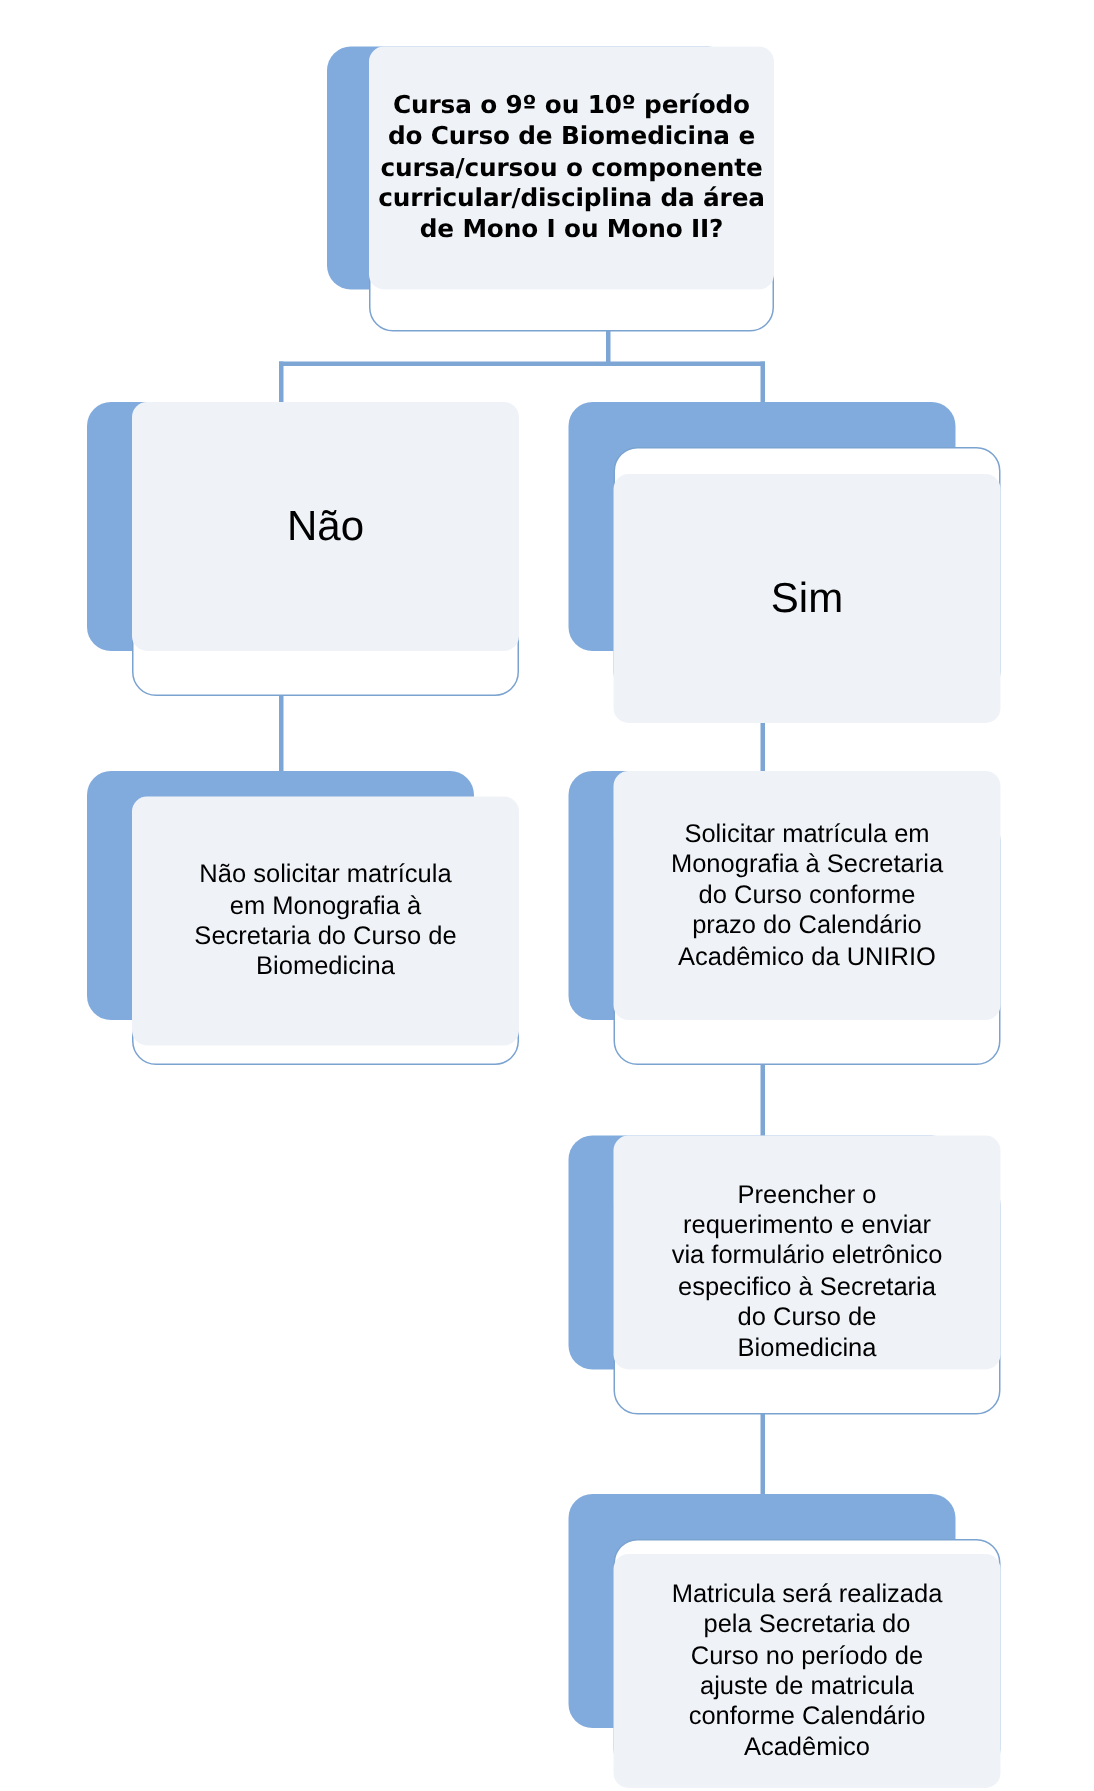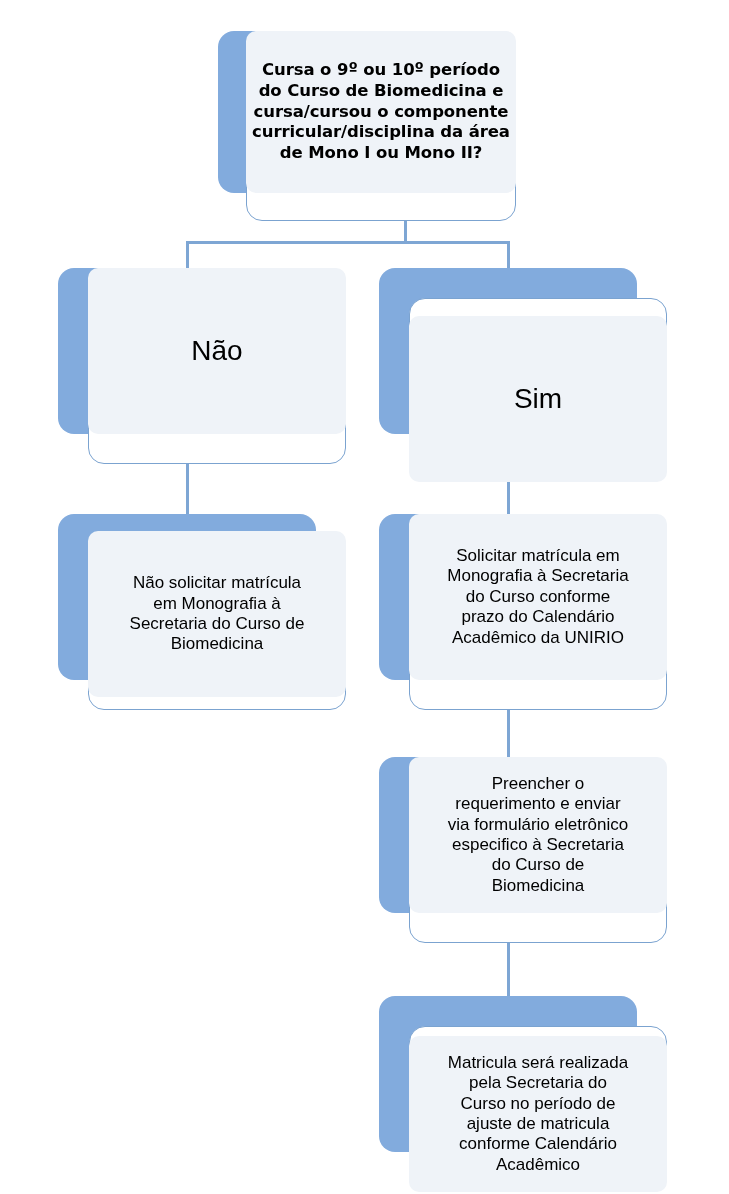--- a/index.html
+++ b/index.html
@@ -132,21 +132,21 @@
 Monografia à Secretaria
 do Curso conforme
 prazo do Calendário
 Acadêmico da UNIRIO</span>
     </div>
   </div>
 
   <div class="node font-grotesque" style="left:379px;top:757px;width:288px;height:186px;">
     <div class="shadow" style="width:258px;height:156px;"></div>
     <div class="outline" style="left:30px;top:30px;width:258px;height:156px;"></div>
-    <div class="panel" style="left:30px;top:0px;width:258px;height:156px;padding:4px 8px;">
+    <div class="panel" style="left:30px;top:0px;width:258px;height:156px;padding:4px 8px;align-items:flex-end;">
       <span class="label">Preencher o
 requerimento e enviar
 via formulário eletrônico
 especifico à Secretaria
 do Curso de
 Biomedicina</span>
     </div>
   </div>
 
   <div class="node font-grotesque" style="left:379px;top:996px;width:288px;height:186px;">

